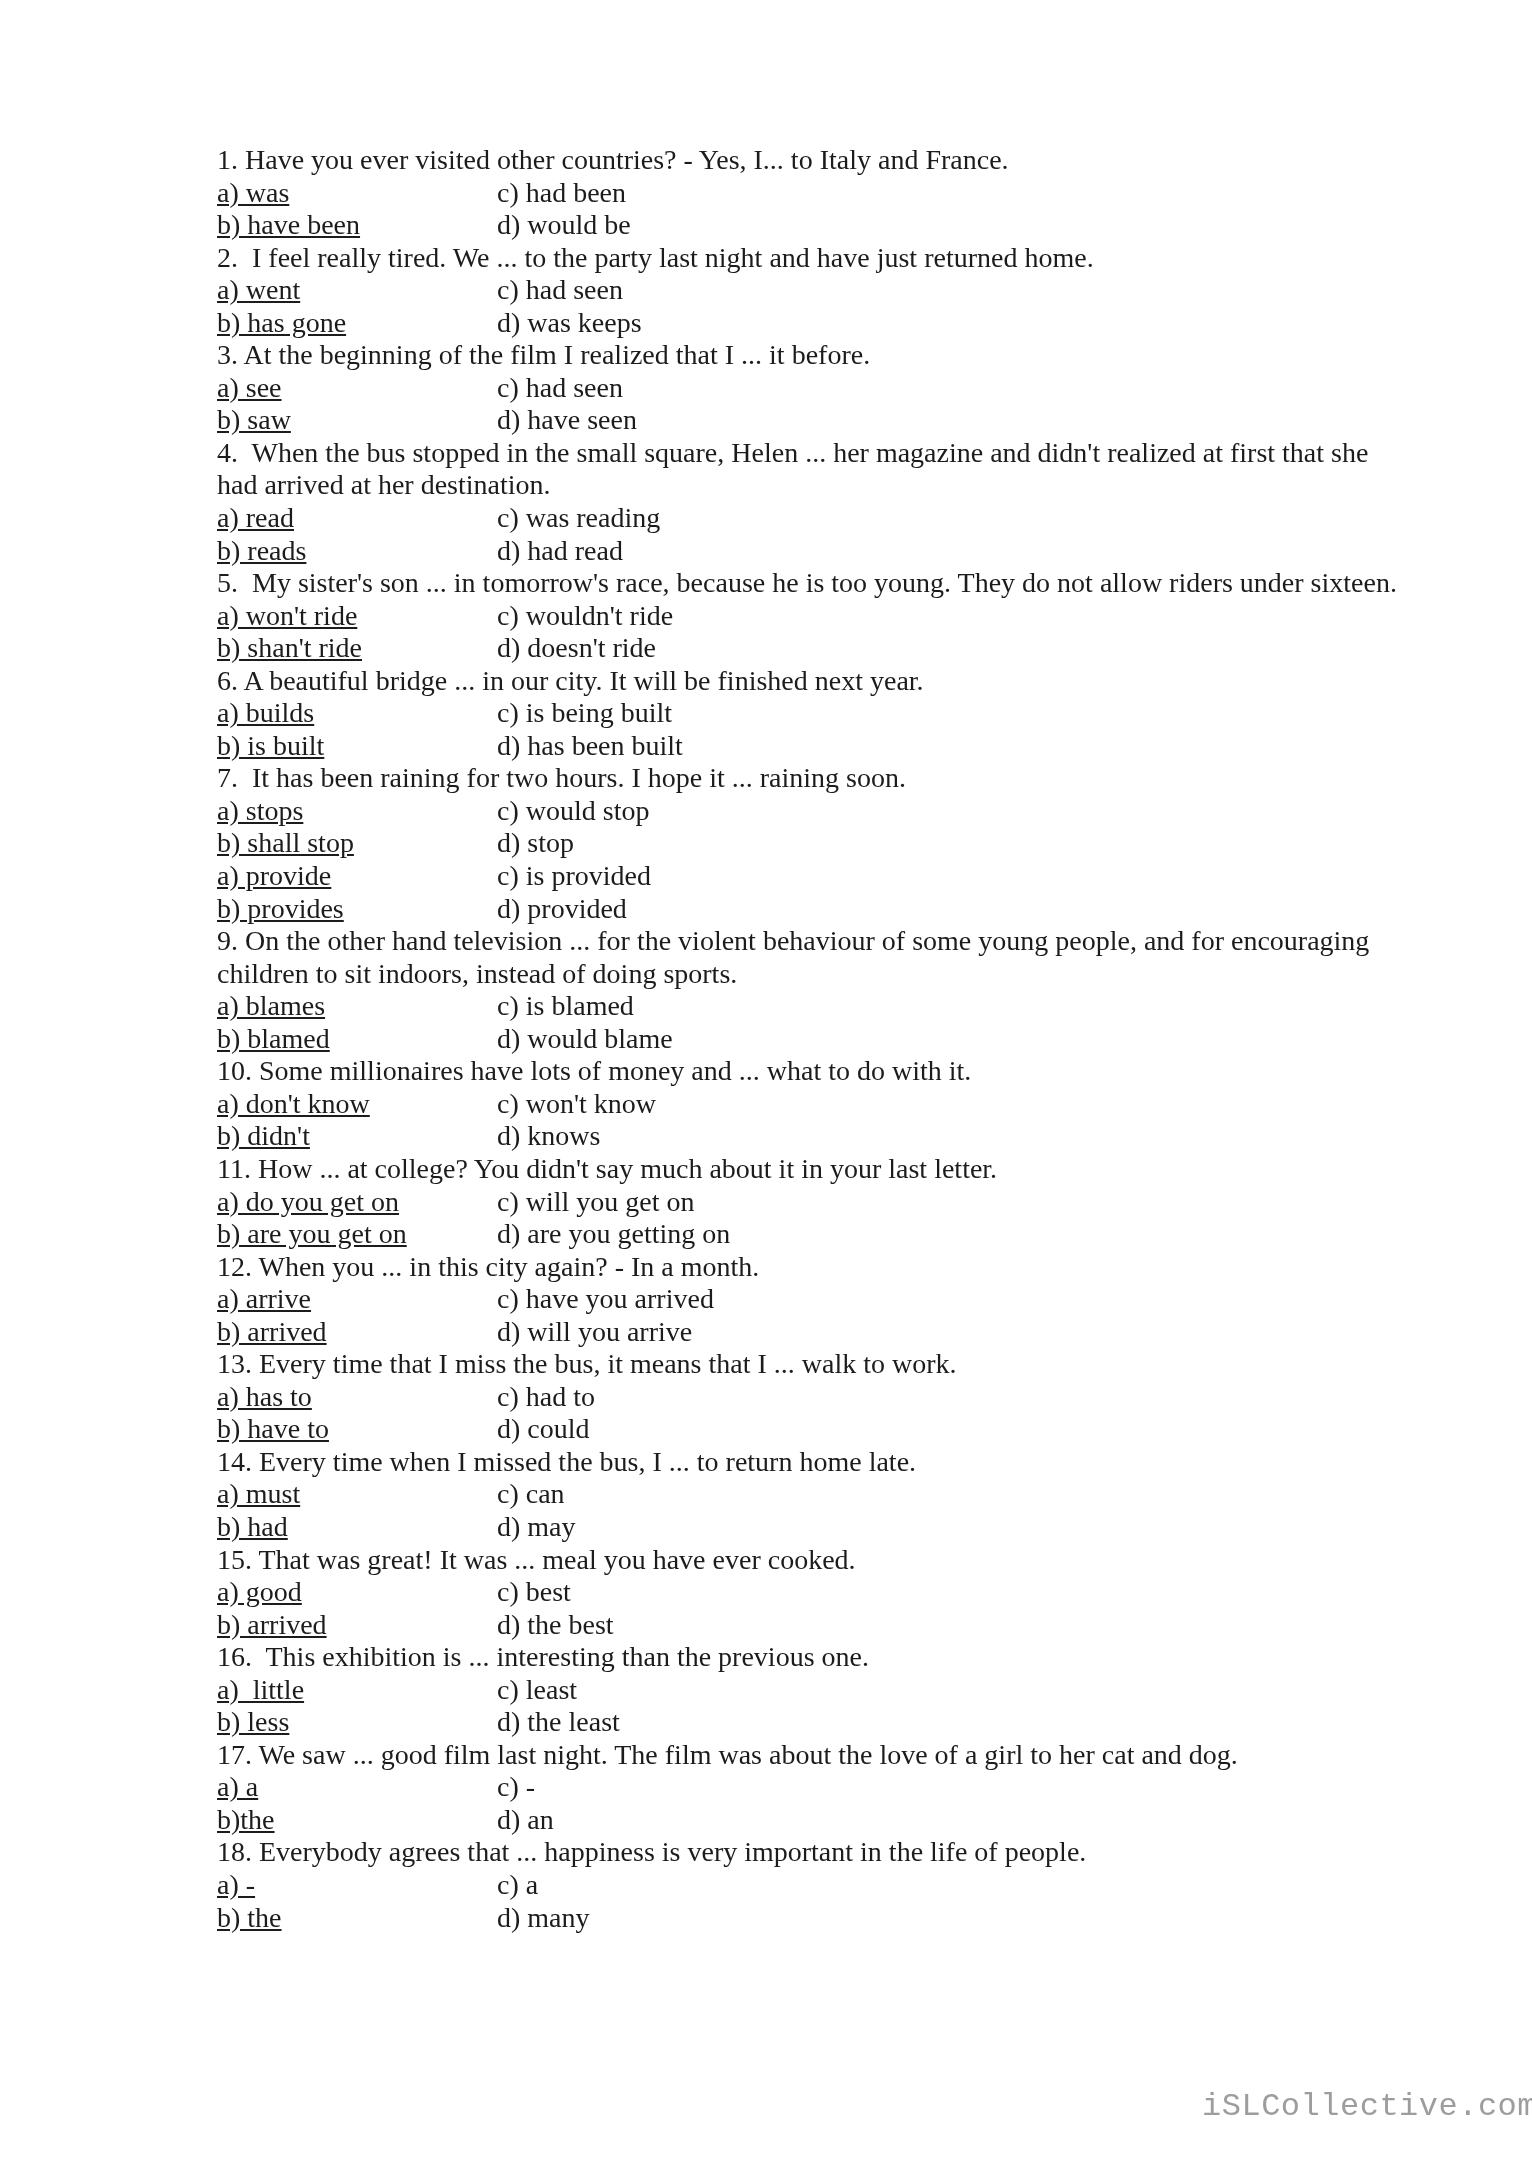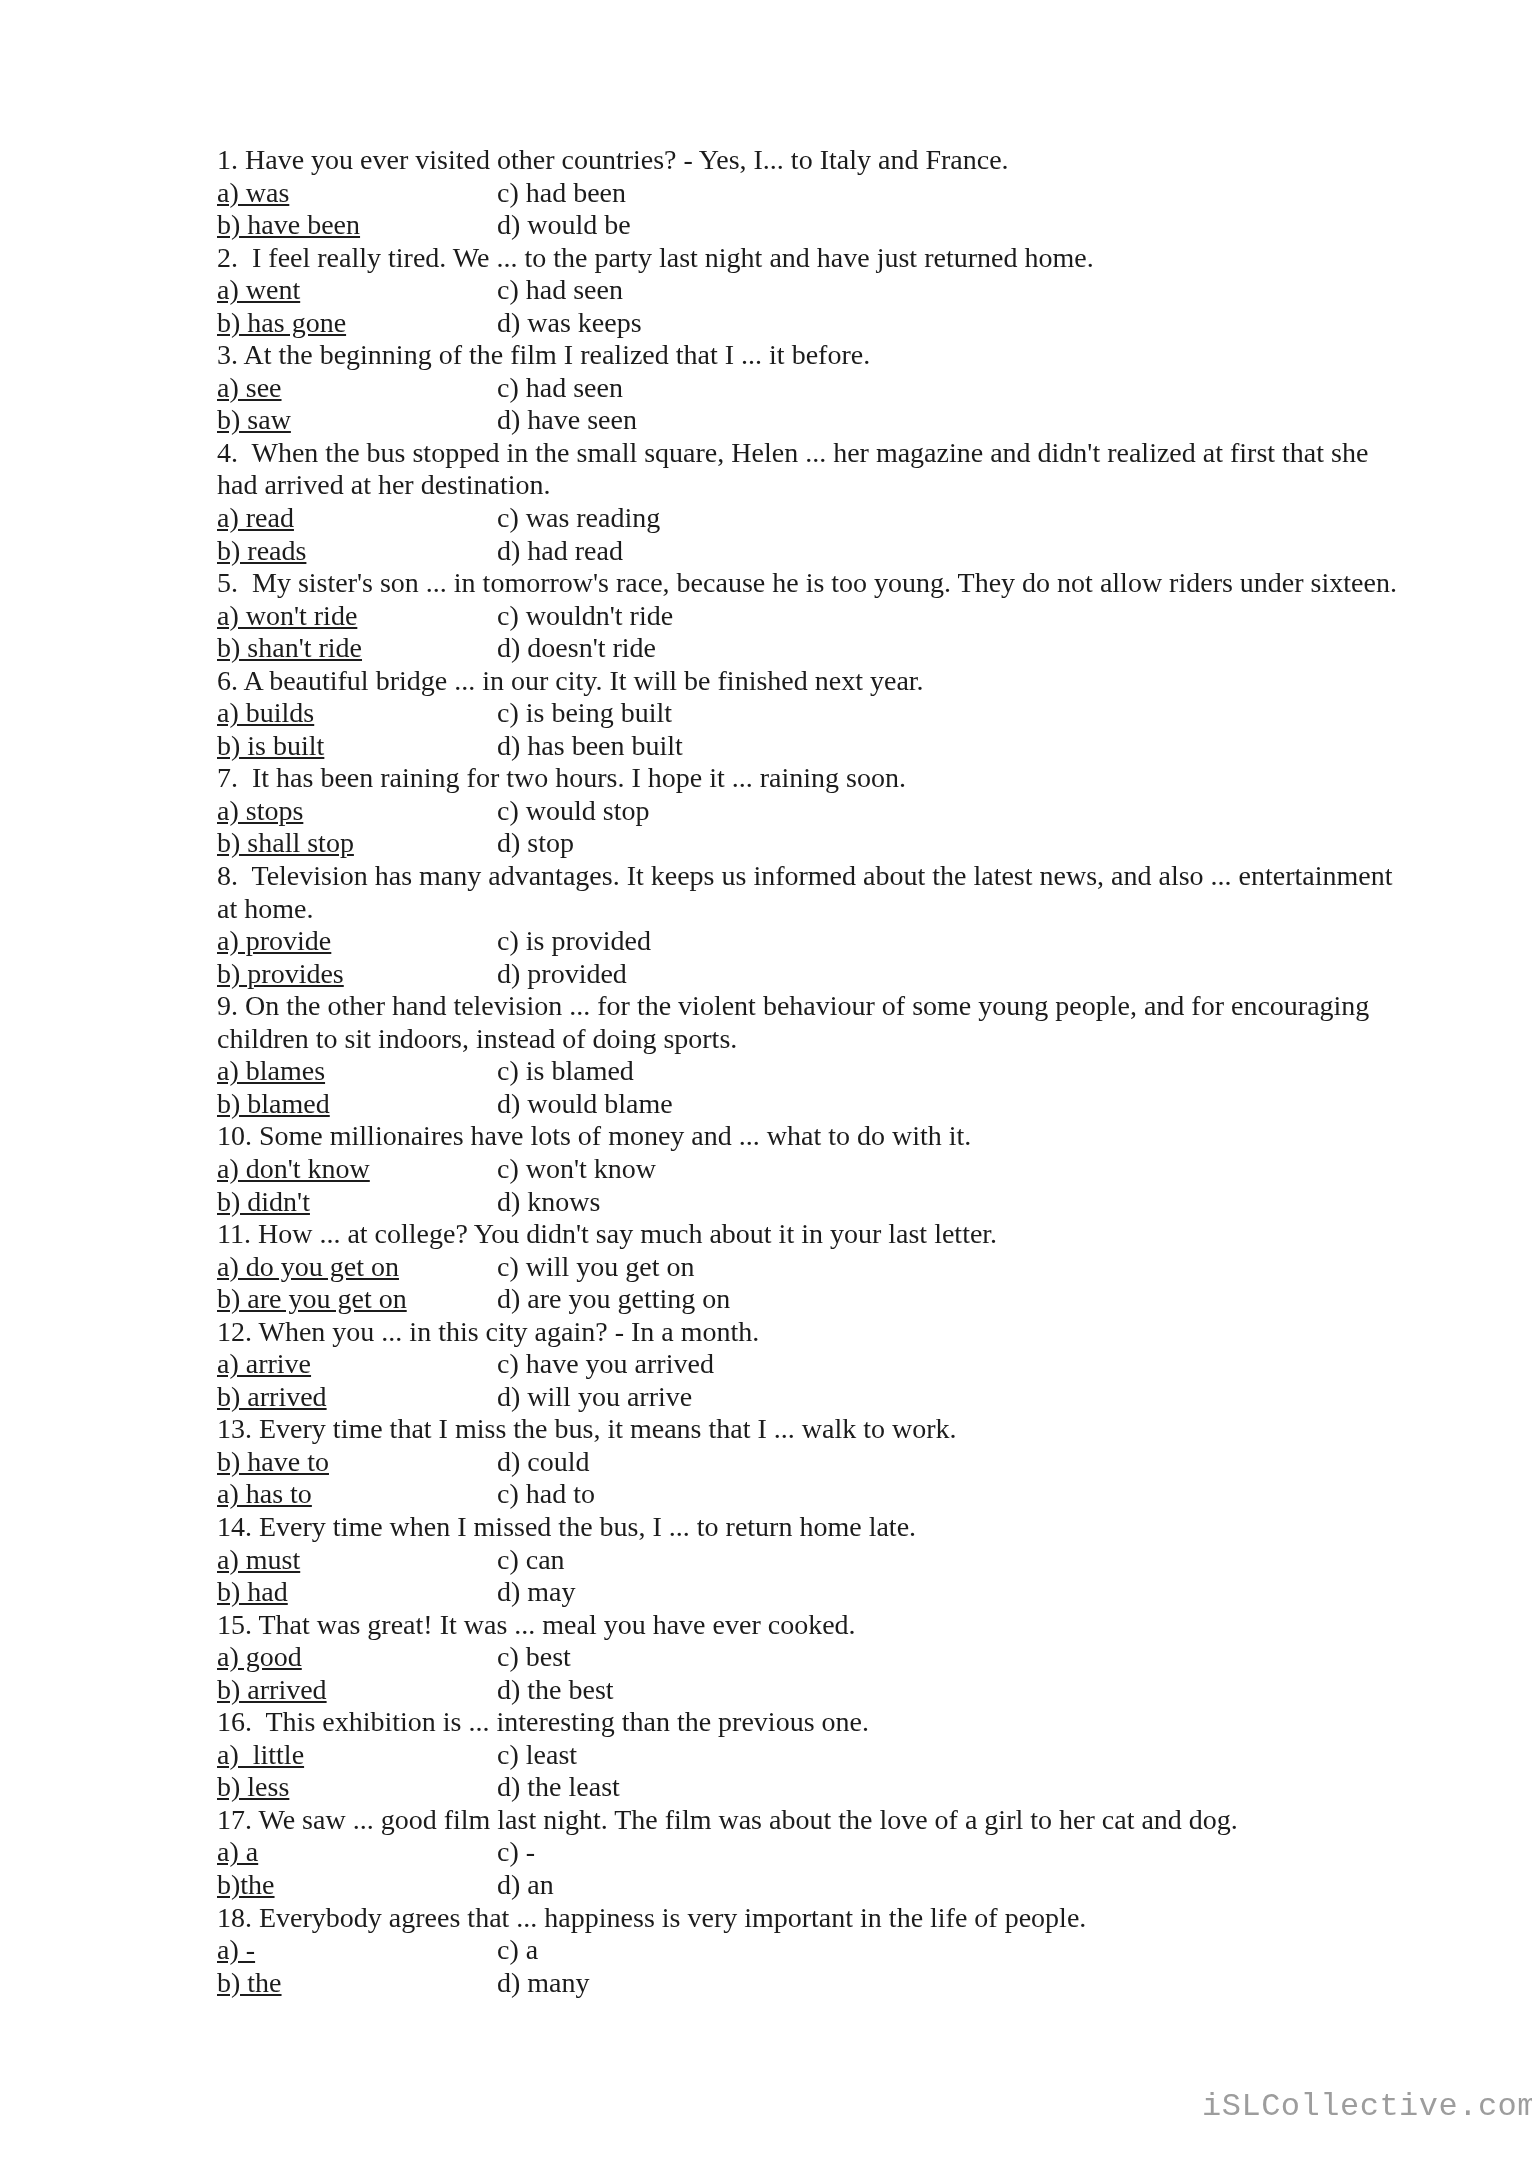--- a/index.html
+++ b/index.html
@@ -134,22 +134,20 @@
       <span class="opt col1">a) stops</span>
       <span class="opt">c) would stop</span>
     </div>
     <div class="opt-row">
       <span class="opt col1">b) shall stop</span>
       <span class="opt">d) stop</span>
     </div>
   </div>
 
   <div class="question">
-    <div class="q-text">8.  Television has many advantages. It keeps us informed about the latest news, and also ... entertainment
-at home.</div>
     <div class="opt-row">
       <span class="opt col1">a) provide</span>
       <span class="opt">c) is provided</span>
     </div>
     <div class="opt-row">
       <span class="opt col1">b) provides</span>
       <span class="opt">d) provided</span>
     </div>
   </div>
 
@@ -198,26 +196,26 @@
     </div>
     <div class="opt-row">
       <span class="opt col1">b) arrived</span>
       <span class="opt">d) will you arrive</span>
     </div>
   </div>
 
   <div class="question">
     <div class="q-text">13. Every time that I miss the bus, it means that I ... walk to work.</div>
     <div class="opt-row">
+      <span class="opt col1">a) has to</span>
+      <span class="opt">c) had to</span>
+    </div>
+    <div class="opt-row">
       <span class="opt col1">b) have to</span>
       <span class="opt">d) could</span>
-    </div>
-    <div class="opt-row">
-      <span class="opt col1">a) has to</span>
-      <span class="opt">c) had to</span>
     </div>
   </div>
 
   <div class="question">
     <div class="q-text">14. Every time when I missed the bus, I ... to return home late.</div>
     <div class="opt-row">
       <span class="opt col1">a) must</span>
       <span class="opt">c) can</span>
     </div>
     <div class="opt-row">

